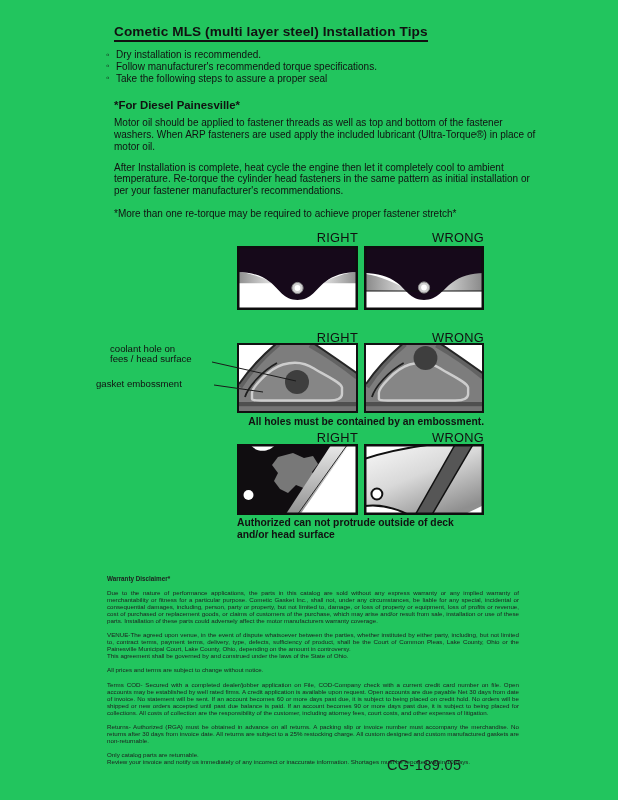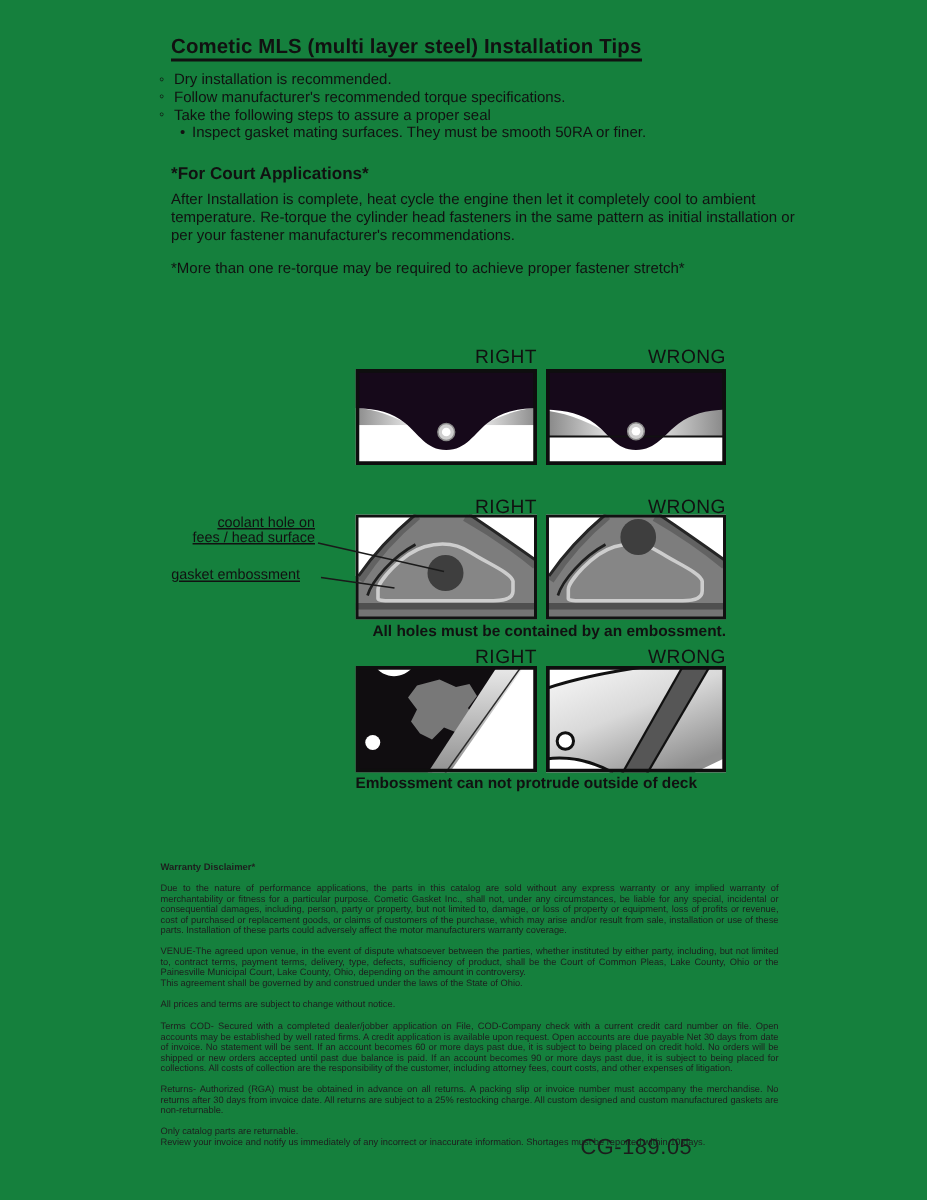--- a/index.html
+++ b/index.html
@@ -1,41 +1,41 @@
 <!DOCTYPE html>
 <html><head>
 <meta charset="utf-8">
 <style>
   html,body { margin:0; padding:0; }
   body {
     width:618px; height:800px; background:#ffffff;
     font-family:"Liberation Sans","DejaVu Sans",sans-serif; color:#111;
   }
-  .page { position:relative; width:618px; height:800px; overflow:hidden; background:#15803d; }
+  .page { position:relative; width:618px; height:800px; overflow:hidden; background:#22c55e; }
 
   
   .content { position:absolute; left:106px; top:22px; width:432px; }
   .title {
     font-size:13.6px; font-weight:bold; margin:0 0 7px 8px; padding-bottom:1px;
     display:inline-block; border-bottom:2px solid #111; letter-spacing:0.1px;
   }
   .tips { list-style:none; margin:0; padding:0; font-size:10px; line-height:11.8px; }
   .tip { position:relative; padding-left:10px; }
   .tip::before { content:"◦"; position:absolute; left:0; top:-0.5px; }
   .subtip { position:relative; padding-left:22px; }
   .subtip::before { content:"•"; position:absolute; left:14px; top:-0.5px; }
   .diesel-h { font-weight:bold; font-size:11.4px; margin:15px 0 6px 8px; }
   .para { margin:0 0 9px 8px; font-size:10px; line-height:11.7px; width:424px; }
   .note { margin:11px 0 0 8px; font-size:10px; }
 
   
   .dlabel { position:absolute; font-size:12.8px; letter-spacing:0.3px; text-align:right; color:#111; }
   .panel { position:absolute; line-height:0; }
   .caption { position:absolute; font-weight:bold; font-size:10.3px; line-height:11.6px; color:#111; }
-  .callout { position:absolute; text-align:right; font-size:9.6px; line-height:10.4px; color:#111;text-decoration:underline; }
+  .callout { position:absolute; text-align:left; font-size:9.6px; line-height:10.4px; color:#111; }
   .pointer-overlay { position:absolute; left:207px; top:352px; z-index:5; }
 
   
   .disc { position:absolute; left:107px; top:575px; width:412px; font-size:6.2px; line-height:7.05px; text-align:justify; color:#1e1e1e; }
   .disc-h { font-size:6.3px; font-weight:bold; margin:0 0 7px 0; text-align:left; }
   .disc p { margin:0 0 7px 0; }
   .disc p.tight { margin:0; }
 
   .code { position:absolute; left:387px; top:757px; font-size:14.5px; letter-spacing:0.4px; color:#1c1c1c; }
 </style>
@@ -43,23 +43,23 @@
 <body>
 
 <div class="page">
 
   <div class="content">
     <h1 class="title">Cometic MLS (multi layer steel) Installation Tips</h1>
     <ul class="tips">
       <li class="tip">Dry installation is recommended.</li>
       <li class="tip">Follow manufacturer's recommended torque specifications.</li>
       <li class="tip">Take the following steps to assure a proper seal</li>
-      <li class="subtip">Inspect gasket mating surfaces.  They must be smooth 50RA or finer.</li>
     </ul>
-    <div class="diesel-h">*For Court Applications*</div>
+    <div class="diesel-h">*For Diesel Painesville*</div>
+    <p class="para">Motor oil should be applied to fastener threads as well as top and bottom of the fastener washers. When ARP fasteners are used apply the included lubricant (Ultra-Torque®) in place of motor oil.</p>
     <p class="para">After Installation is complete, heat cycle the engine then let it completely cool to ambient temperature. Re-torque the cylinder head fasteners in the same pattern as initial installation or per your fastener manufacturer's recommendations.</p>
     <p class="note">*More than one re-torque may be required to achieve proper fastener stretch*</p>
   </div>
 
   <div class="dlabel" style="left:237px; top:230px; width:121px;">RIGHT</div>
   <div class="dlabel" style="left:364px; top:230px; width:120px;">WRONG</div>
 
   <div class="panel" style="left:237px; top:246px;">
     <svg width="121" height="64" viewBox="0 0 121 64">
       <defs>
@@ -199,21 +199,22 @@
       <path d="M121,61 L121,71 L100,71 Z" fill="#ffffff"></path>
       <path d="M95,-5 L112,-3 L66,75 L51,72 Z" fill="#565656"></path>
       <path d="M95,-5 L51,72" stroke="#111111" stroke-width="1.5" fill="none"></path>
       <path d="M112,-3 L66,75" stroke="#111111" stroke-width="1.5" fill="none"></path>
       <circle cx="13" cy="50" r="5.5" fill="#ffffff" stroke="#111111" stroke-width="2"></circle>
       <rect x="1.25" y="1.25" width="118.5" height="68.5" fill="none" stroke="#0e0e0e" stroke-width="2.5"></rect>
     </svg>
   </div>
 
   <div class="caption" style="left:237px; top:517px; width:280px;">
-    <span style="display:block;">Embossment can not protrude outside of deck</span>
+    <span style="display:block;">Authorized can not protrude outside of deck</span>
+    <span style="display:block;">and/or head surface</span>
   </div>
 
   <div class="disc">
     <div class="disc-h">Warranty Disclaimer*</div>
     <p>Due to the nature of performance applications, the parts in this catalog are sold without any express warranty or any implied warranty of merchantability or fitness for a particular purpose.  Cometic Gasket Inc., shall not, under any circumstances, be liable for any special, incidental or consequential damages, including, person, party or property, but not limited to, damage, or loss of property or equipment, loss of profits or revenue, cost of purchased or replacement goods, or claims of customers of the purchase, which may arise and/or result from sale, installation or use of these parts.  Installation of these parts could adversely affect the motor manufacturers warranty coverage.</p>
     <p class="tight">VENUE-The agreed upon venue, in the event of dispute whatsoever between the parties, whether instituted by either party, including, but not limited to, contract terms, payment terms, delivery, type, defects, sufficiency of product, shall be the Court of Common Pleas, Lake County, Ohio or the Painesville Municipal Court, Lake County, Ohio, depending on the amount in controversy.</p>
     <p>This agreement shall be governed by and construed under the laws of the State of Ohio.</p>
     <p>All prices and terms are subject to change without notice.</p>
     <p>Terms COD- Secured with a completed dealer/jobber application on File, COD-Company check with a current credit card number on file.  Open accounts may be established by well rated firms.  A credit application is available upon request.  Open accounts are due payable Net 30 days from date of invoice.  No statement will be sent.  If an account becomes 60 or more days past due, it is subject to being placed on credit hold.  No orders will be shipped or new orders accepted until past due balance is paid.  If an account becomes 90 or more days past due, it is subject to being placed for collections.  All costs of collection are the responsibility of the customer, including attorney fees, court costs, and other expenses of litigation.</p>
     <p>Returns- Authorized (RGA) must be obtained in advance on all returns.  A packing slip or invoice number must accompany the merchandise.  No returns after 30 days from invoice date.  All returns are subject to a 25% restocking charge.  All custom designed and custom manufactured gaskets are non-returnable.</p>

